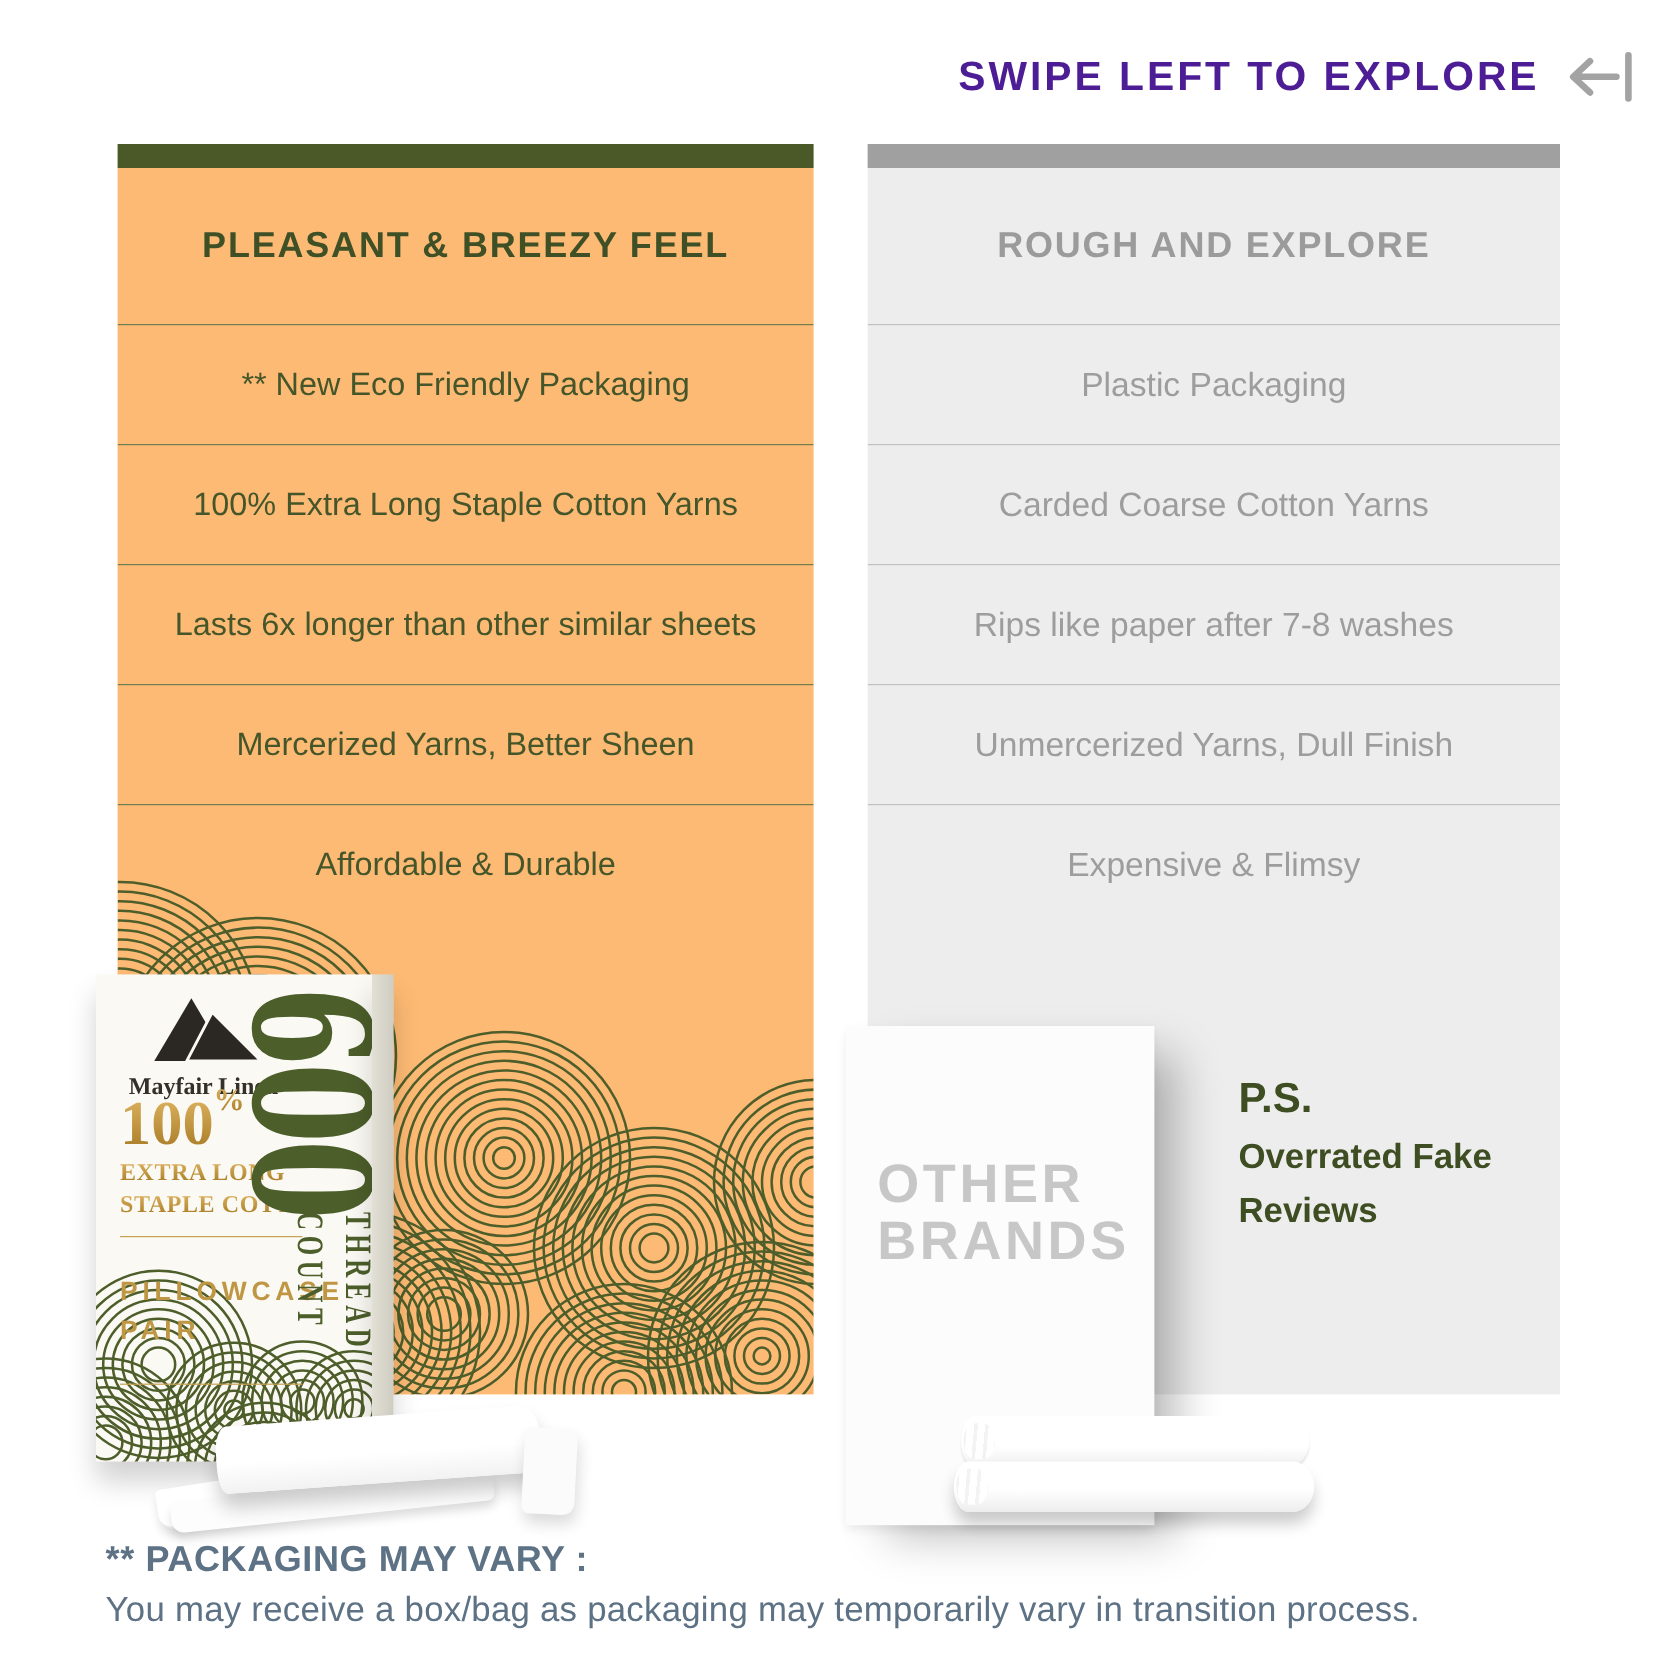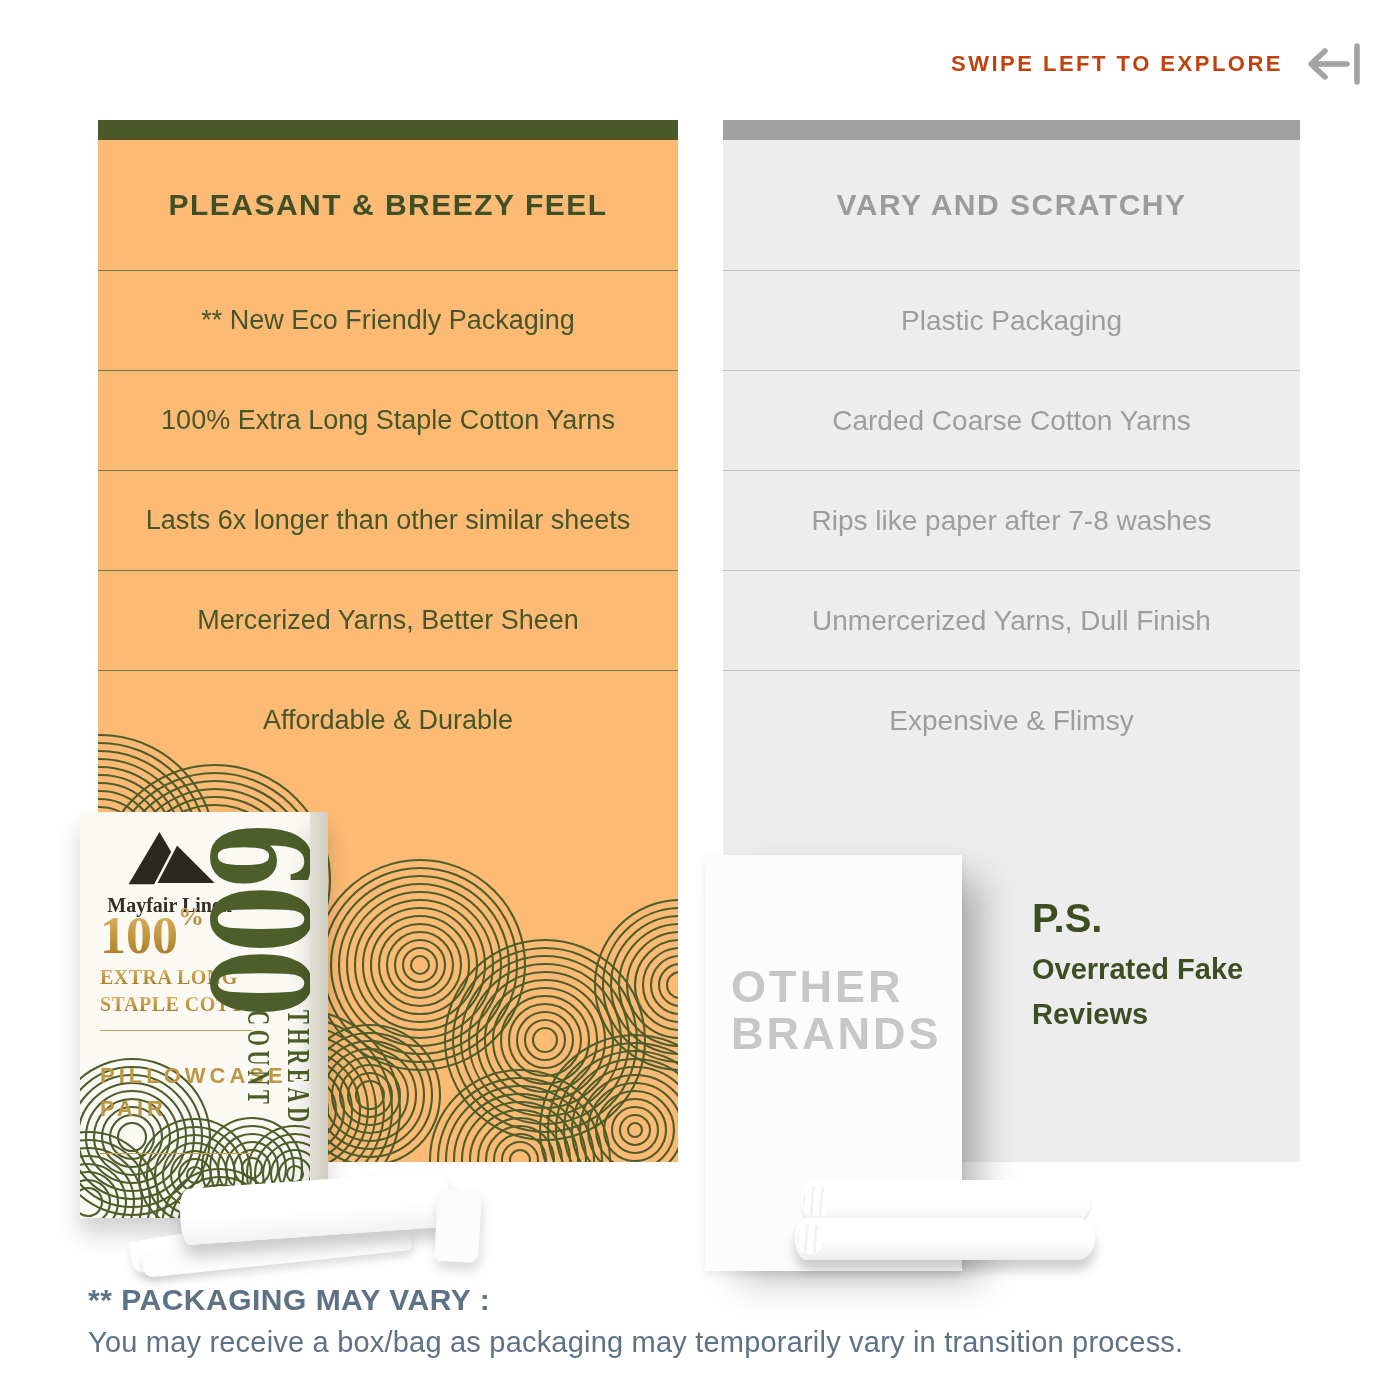--- a/index.html
+++ b/index.html
@@ -1,21 +1,21 @@
 <!DOCTYPE html>
 <html><head>
 <meta charset="utf-8">
 <style>
   html,body{margin:0;padding:0;background:#fff;}
   .canvas{position:relative;width:1400px;height:1400px;background:#ffffff;overflow:hidden;
           font-family:"Liberation Sans",sans-serif;}
 
   
   .swipe{position:absolute;top:42px;right:35px;display:flex;align-items:center;gap:20px;}
-  .swipe-label{font-size:22px;font-weight:700;letter-spacing:2.5px;color:#c2410c;}
+  .swipe-label{font-size:34px;font-weight:700;letter-spacing:2.5px;color:#4c1d95;}
   .swipe-arrow{display:block;}
 
   
   .col{position:absolute;top:120px;}
   .col-left{left:98px;width:580px;}
   .col-right{left:723px;width:577px;}
   .col-bar{height:20px;}
   .col-left .col-bar{background:#4b5827;}
   .col-right .col-bar{background:#a0a0a0;}
   .col-body{position:relative;height:1022px;overflow:hidden;}
@@ -69,21 +69,21 @@
   .ls-right{position:absolute;left:298px;top:12px;width:44px;height:72px;background:#fbfbfb;
             transform:rotate(3deg);border-radius:6px 10px 10px 6px;box-shadow:2px 8px 12px rgba(0,0,0,.14);}
 
   
   .other-box{position:absolute;left:705px;top:812px;width:257px;height:416px;background:#fcfcfc;
              box-shadow:26px 16px 36px -8px rgba(0,0,0,.28),0 4px 8px rgba(0,0,0,.08);z-index:5;margin-top:43px;}
   .ob-label{position:absolute;left:26px;top:108px;font-size:45px;font-weight:700;
             letter-spacing:3px;line-height:1.05;color:#c7c7c7;}
 
   .ps-note{position:absolute;left:1032px;top:896px;width:270px;color:#3e4e22;z-index:6;}
-  .ps-title{font-size:40px;font-weight:700;margin-bottom:6px;}
+  .ps-title{font-size:35px;font-weight:700;margin-bottom:6px;}
   .ps-line{font-size:29px;font-weight:700;line-height:1.55;}
 
   
   .sheets-right{position:absolute;left:795px;top:1180px;width:300px;height:86px;z-index:6;}
   .rs-top{position:absolute;left:6px;top:0;width:290px;height:42px;
           background:linear-gradient(180deg,#ffffff 60%,#f0f0f0);
           border-radius:12px 18px 18px 12px/50%;box-shadow:0 3px 2px rgba(0,0,0,.1);}
   .rs-bottom{position:absolute;left:0;top:38px;width:300px;height:42px;
           background:linear-gradient(180deg,#ffffff 55%,#ededed);
           border-radius:12px 18px 18px 12px/50%;box-shadow:0 10px 12px rgba(0,0,0,.2);}
@@ -223,21 +223,21 @@
       <div class="row">100% Extra Long Staple Cotton Yarns</div>
       <div class="row">Lasts 6x longer than other similar sheets</div>
       <div class="row">Mercerized Yarns, Better Sheen</div>
       <div class="row">Affordable &amp; Durable</div>
     </div>
   </div>
 
   <div class="col col-right">
     <div class="col-bar"></div>
     <div class="col-body">
-      <div class="col-title">VARY AND SCRATCHY</div>
+      <div class="col-title">ROUGH AND EXPLORE</div>
       <div class="row">Plastic Packaging</div>
       <div class="row">Carded Coarse Cotton Yarns</div>
       <div class="row">Rips like paper after 7-8 washes</div>
       <div class="row">Unmercerized Yarns, Dull Finish</div>
       <div class="row">Expensive &amp; Flimsy</div>
     </div>
   </div>
 
   <div class="product-box">
     <svg class="box-pattern" width="230" height="406" viewBox="0 0 230 406">

